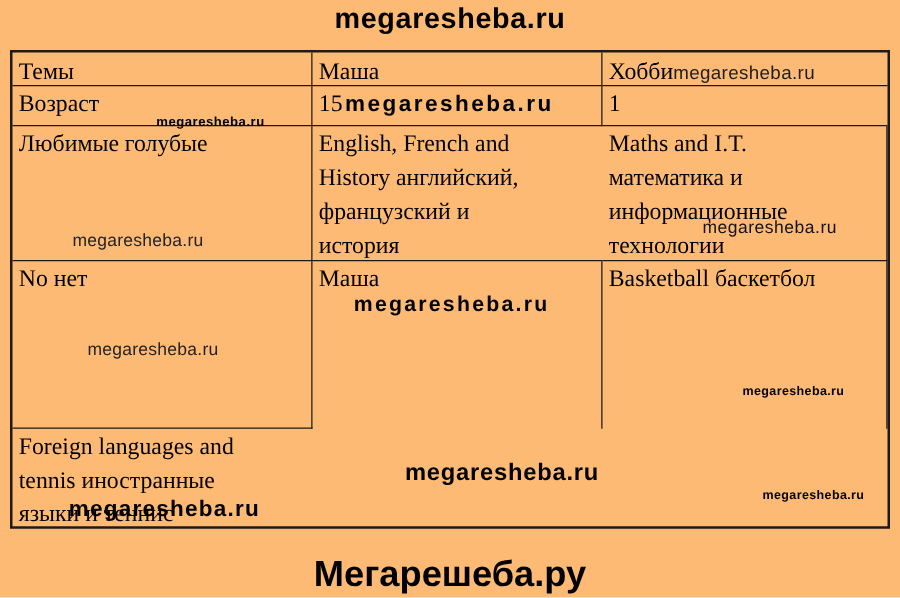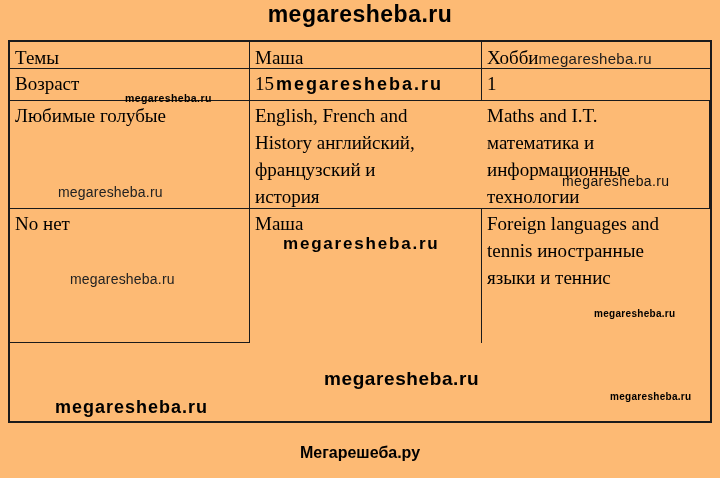--- a/index.html
+++ b/index.html
@@ -9,21 +9,21 @@
     font-family:"Liberation Serif","DejaVu Serif",serif; color:#000;
   }
   .top-title {
     position:absolute; top:1px; left:0; width:720px; text-align:center;
     font-family:"Liberation Sans","DejaVu Sans",sans-serif;
     font-weight:bold; font-size:23px; letter-spacing:0.5px; color:#000;
   }
   .bottom-title {
     position:absolute; top:444px; left:0; width:720px; text-align:center;
     font-family:"Liberation Sans","DejaVu Sans",sans-serif;
-    font-weight:bold; font-size:16px; color:#000;
+    font-weight:bold; font-size:29px; color:#000;
   }
   .tbl {
     position:absolute; left:8px; top:40px; width:704px; height:383px;
     border:2px solid #1b1b1b;
     display:grid;
     grid-template-columns:240px 232px 1fr;
     grid-template-rows:27px 32px 108px 134px 1fr;
   }
   .cell {
     border-right:1.5px solid #1b1b1b;
@@ -78,20 +78,21 @@
 французский и
 история</div>
     <div class="cell">Maths and I.T.
 математика и
 информационные
 технологии</div>
 
     <div class="cell">No нет</div>
 
     <div class="cell no-b">Маша</div>
+    <div class="cell no-b">Basketball баскетбол</div>
     <div class="cell no-r no-b">Foreign languages and
 tennis иностранные
 языки и теннис</div>
   </div>
 
   <span class="wm wm-border1">megaresheba.ru</span>
   <span class="wm wm-love">megaresheba.ru</span>
   <span class="wm wm-no">megaresheba.ru</span>
   <span class="wm wm-school">megaresheba.ru</span>
   <span class="wm wm-r3right">megaresheba.ru</span>

